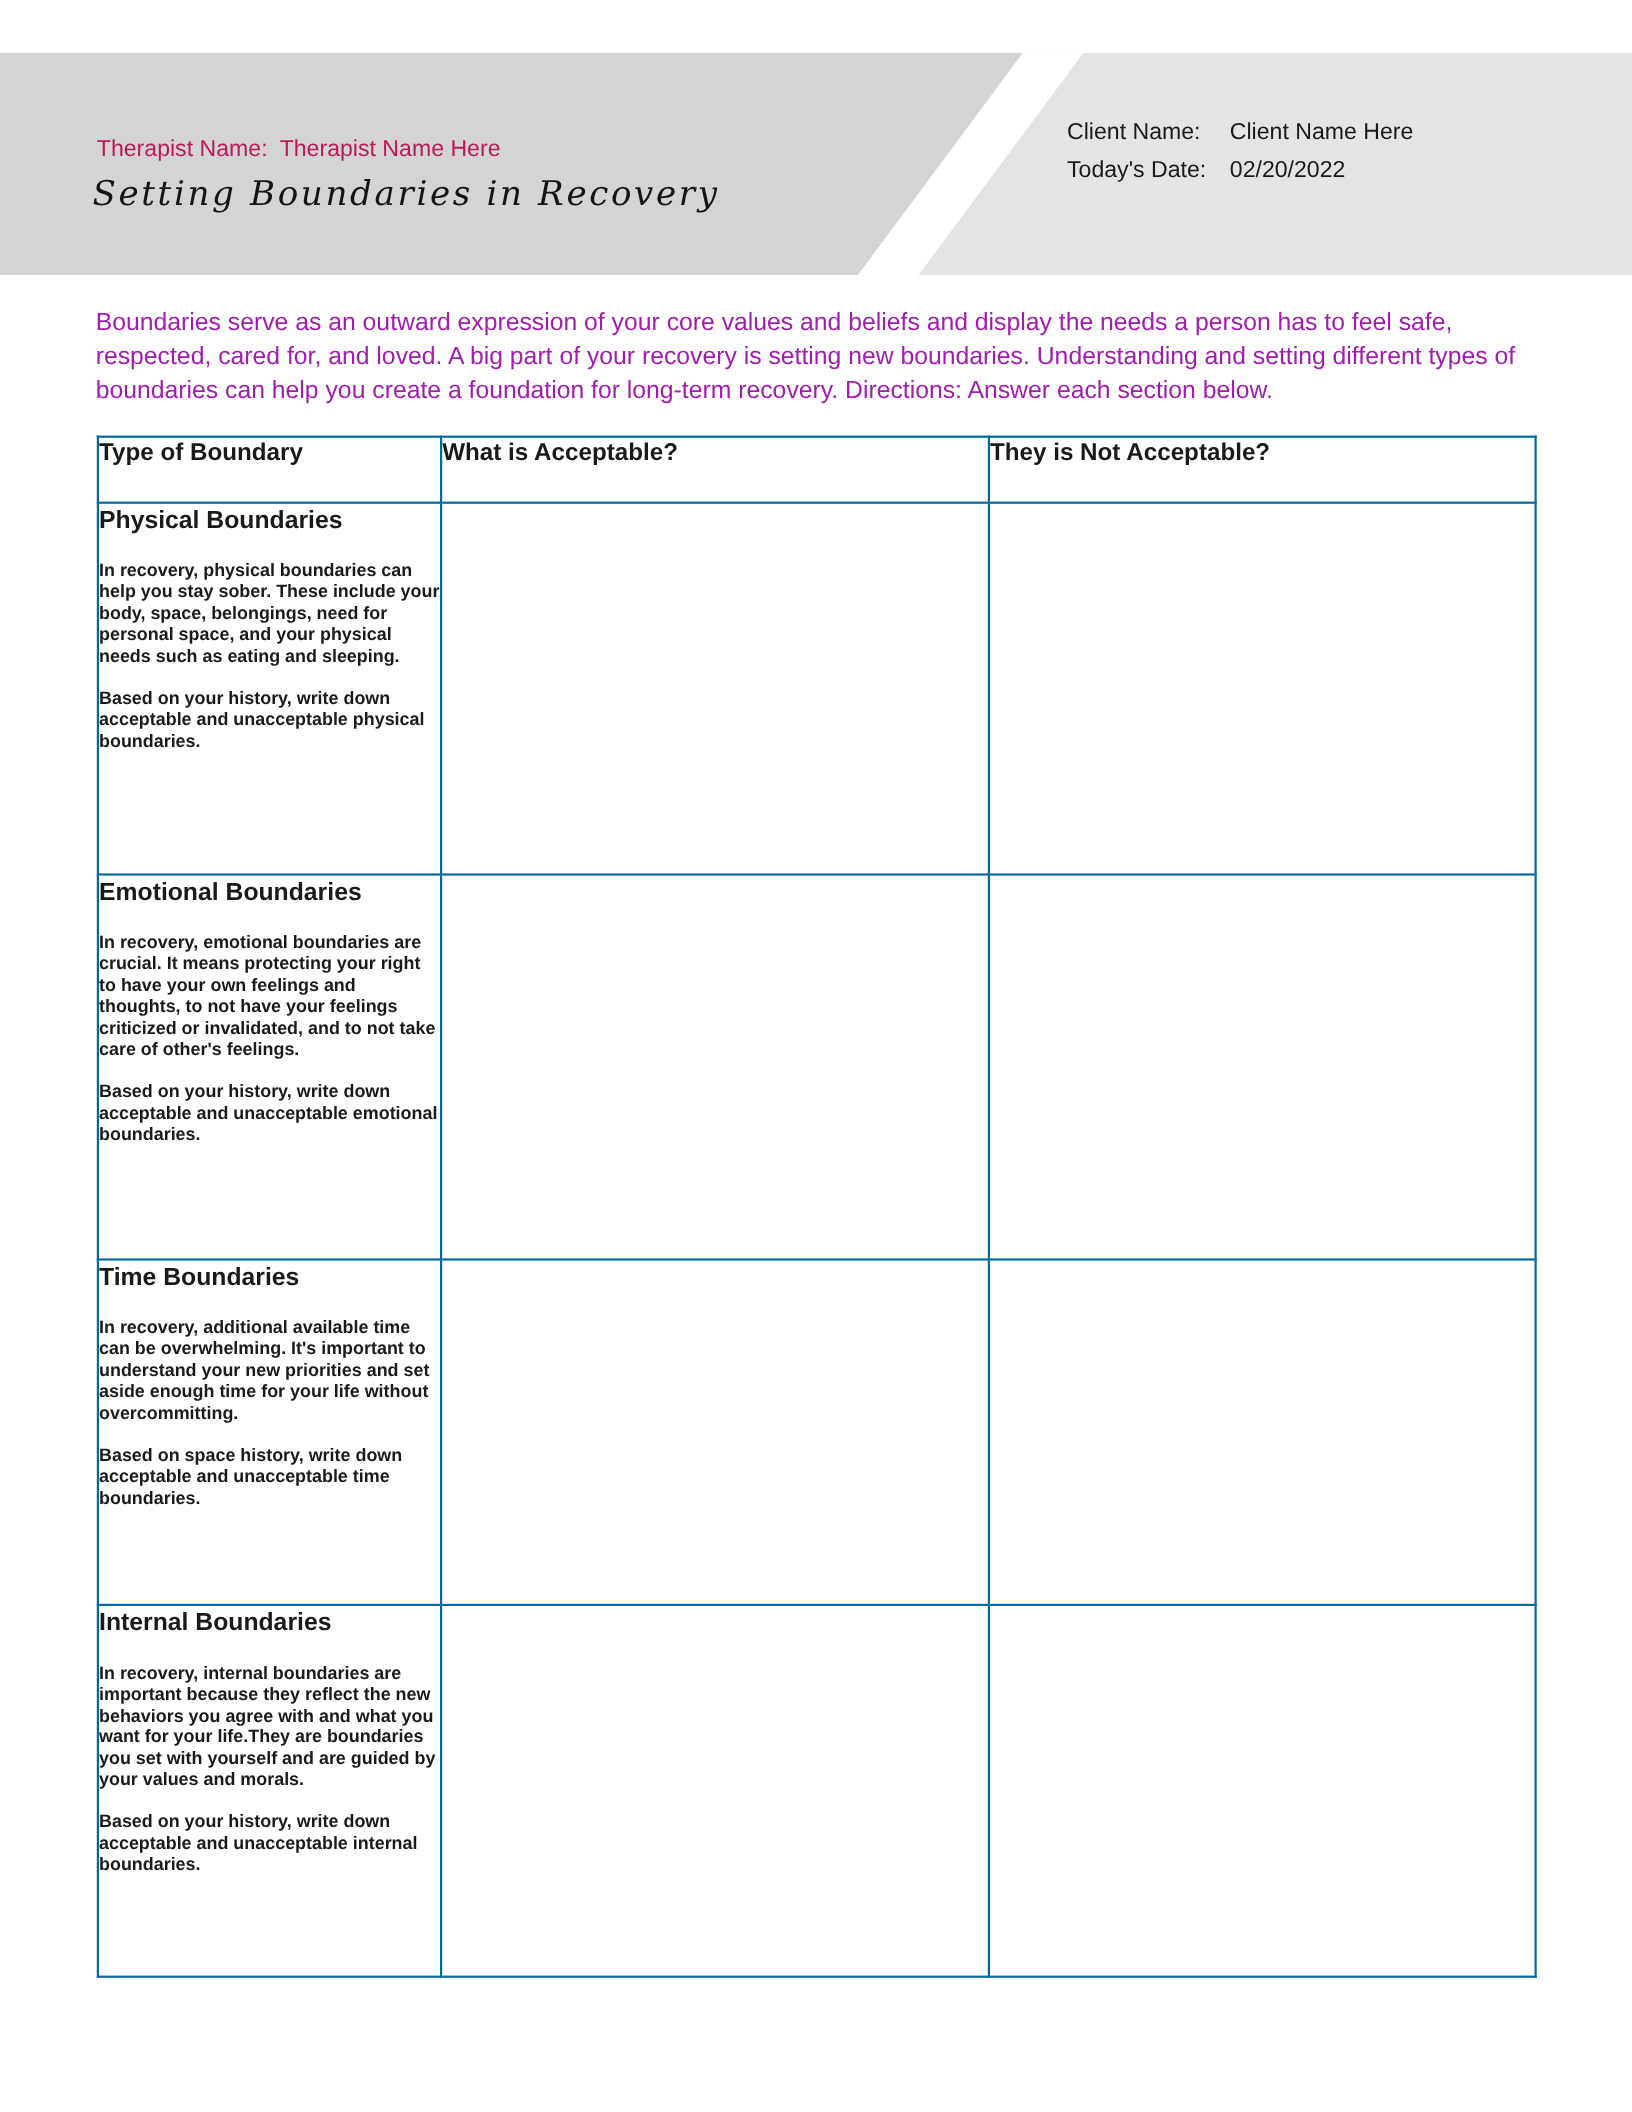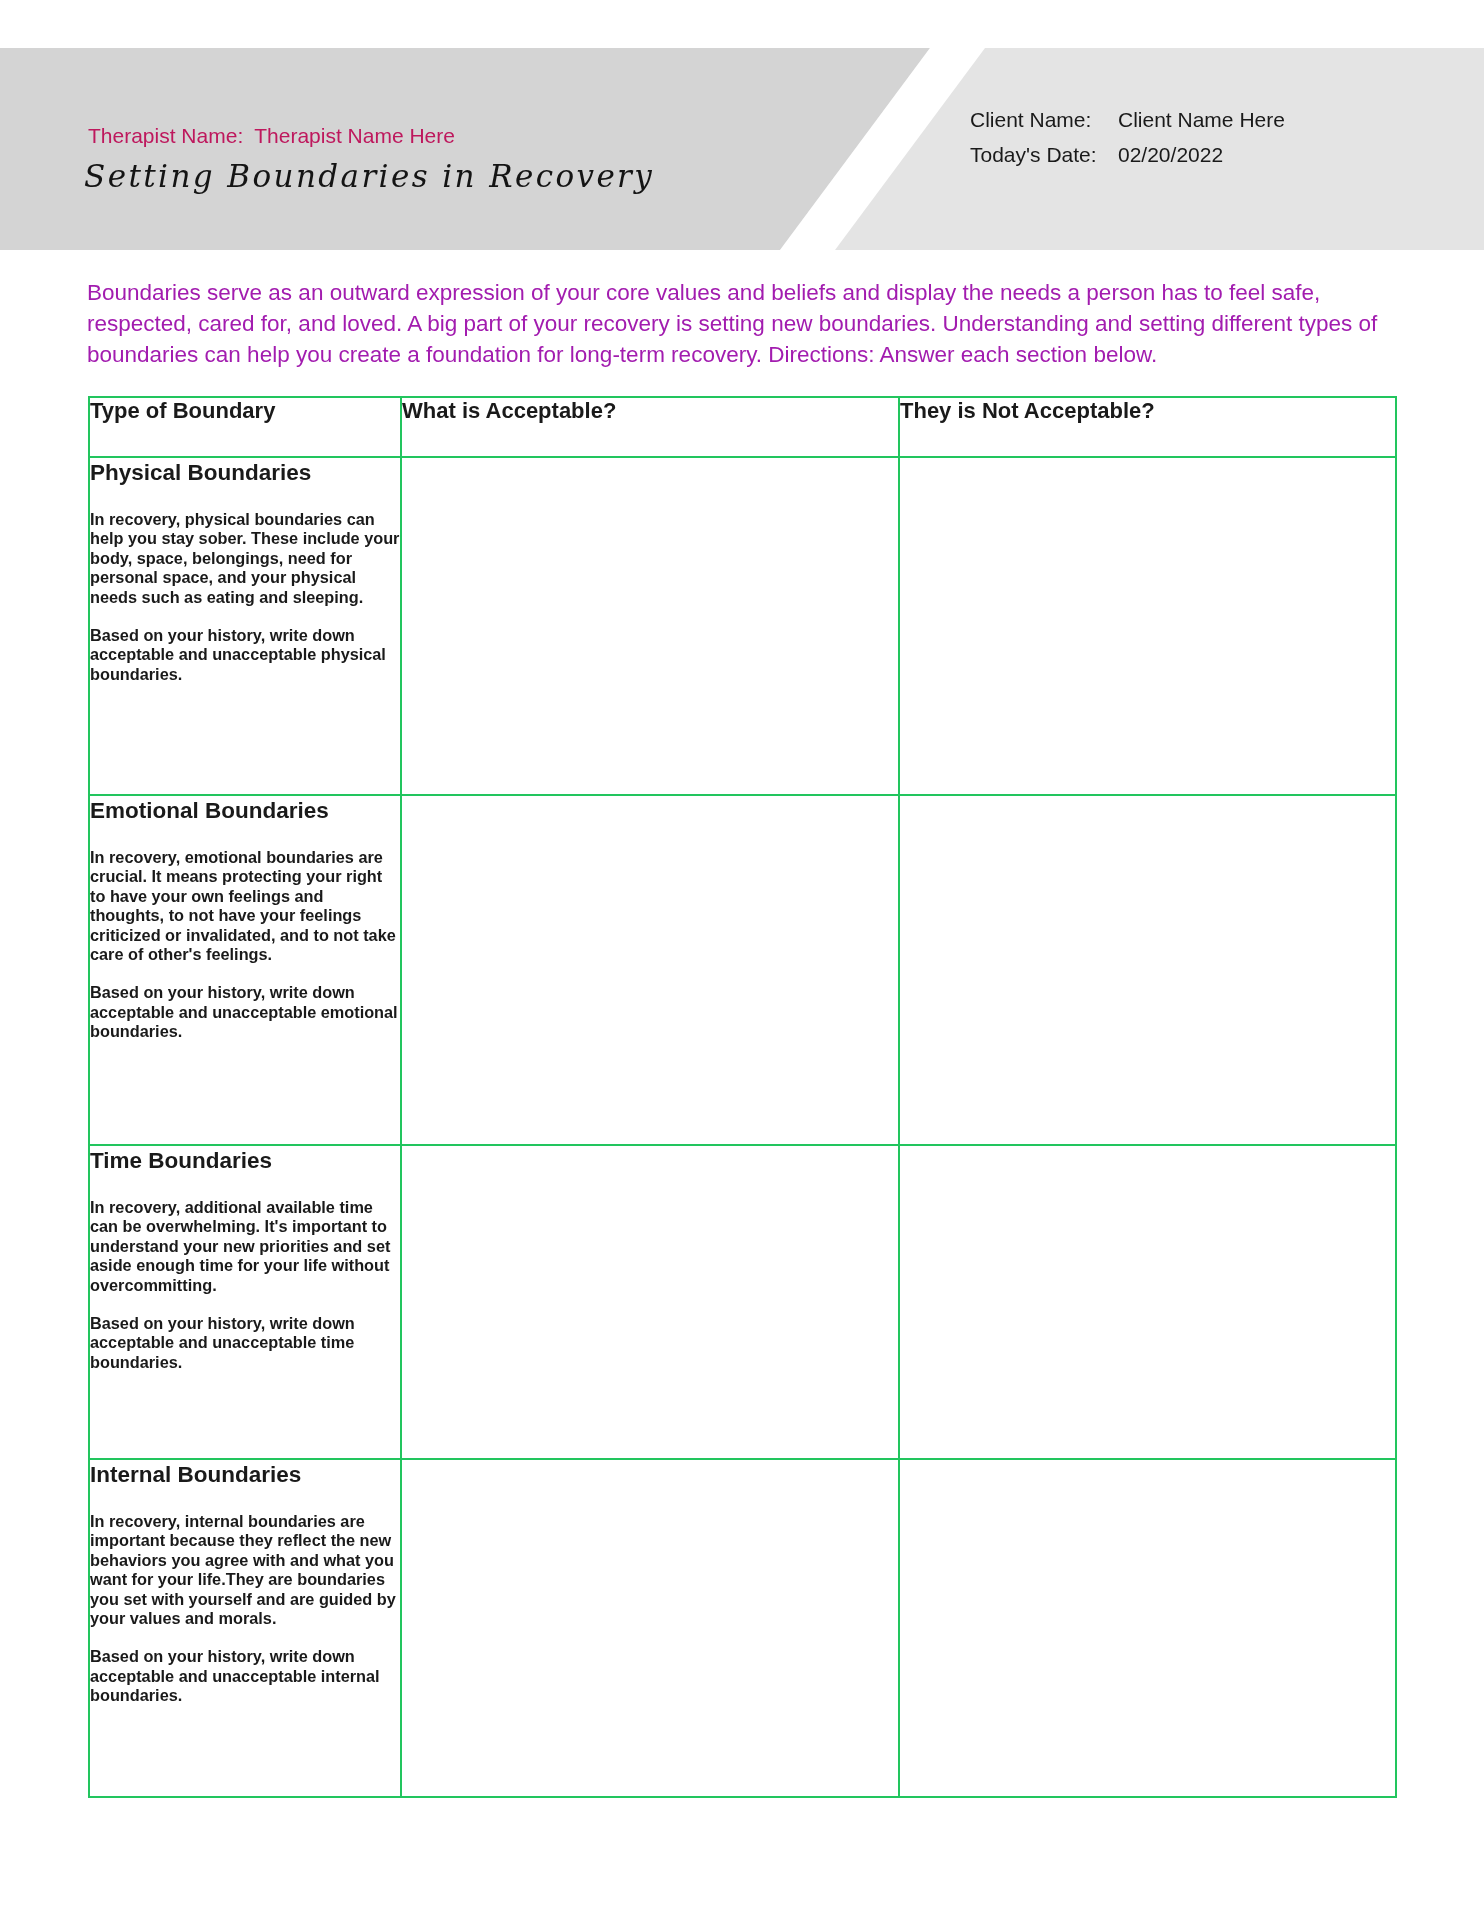--- a/index.html
+++ b/index.html
@@ -119,21 +119,21 @@
   
   .wsheet-table {
     position: absolute;
     left: 88px;
     top: 396px;
     width: 1307px;
     border-collapse: collapse;
     table-layout: fixed;
   }
   .wsheet-table td, .wsheet-table th {
-    border: 2px solid #22c55e;
+    border: 2px solid #0369a1;
     vertical-align: top;
     text-align: left;
     background: #ffffff;
     padding: 0;
   }
   .col-type   { width: 312px; }
   .col-accept { width: 498px; }
   .col-not    { width: 497px; }
 
   .hdr-cell {
@@ -233,21 +233,21 @@
         <div class="type-prompt">Based on your history, write down acceptable and unacceptable emotional boundaries.</div>
       </td>
       <td class="answer-cell"></td>
       <td class="answer-cell"></td>
     </tr>
 
     <tr class="row-time">
       <td class="type-cell">
         <div class="type-title">Time Boundaries</div>
         <div class="type-desc">In recovery, additional available time can be overwhelming. It's important to understand your new priorities and set aside enough time for your life without overcommitting.</div>
-        <div class="type-prompt">Based on your history, write down acceptable and unacceptable time boundaries.</div>
+        <div class="type-prompt">Based on space history, write down acceptable and unacceptable time boundaries.</div>
       </td>
       <td class="answer-cell"></td>
       <td class="answer-cell"></td>
     </tr>
 
     <tr class="row-internal">
       <td class="type-cell">
         <div class="type-title">Internal Boundaries</div>
         <div class="type-desc">In recovery, internal boundaries are important because they reflect the new behaviors you agree with and what you want for your life.They are boundaries you set with yourself and are guided by your values and morals.</div>
         <div class="type-prompt">Based on your history, write down acceptable and unacceptable internal boundaries.</div>

